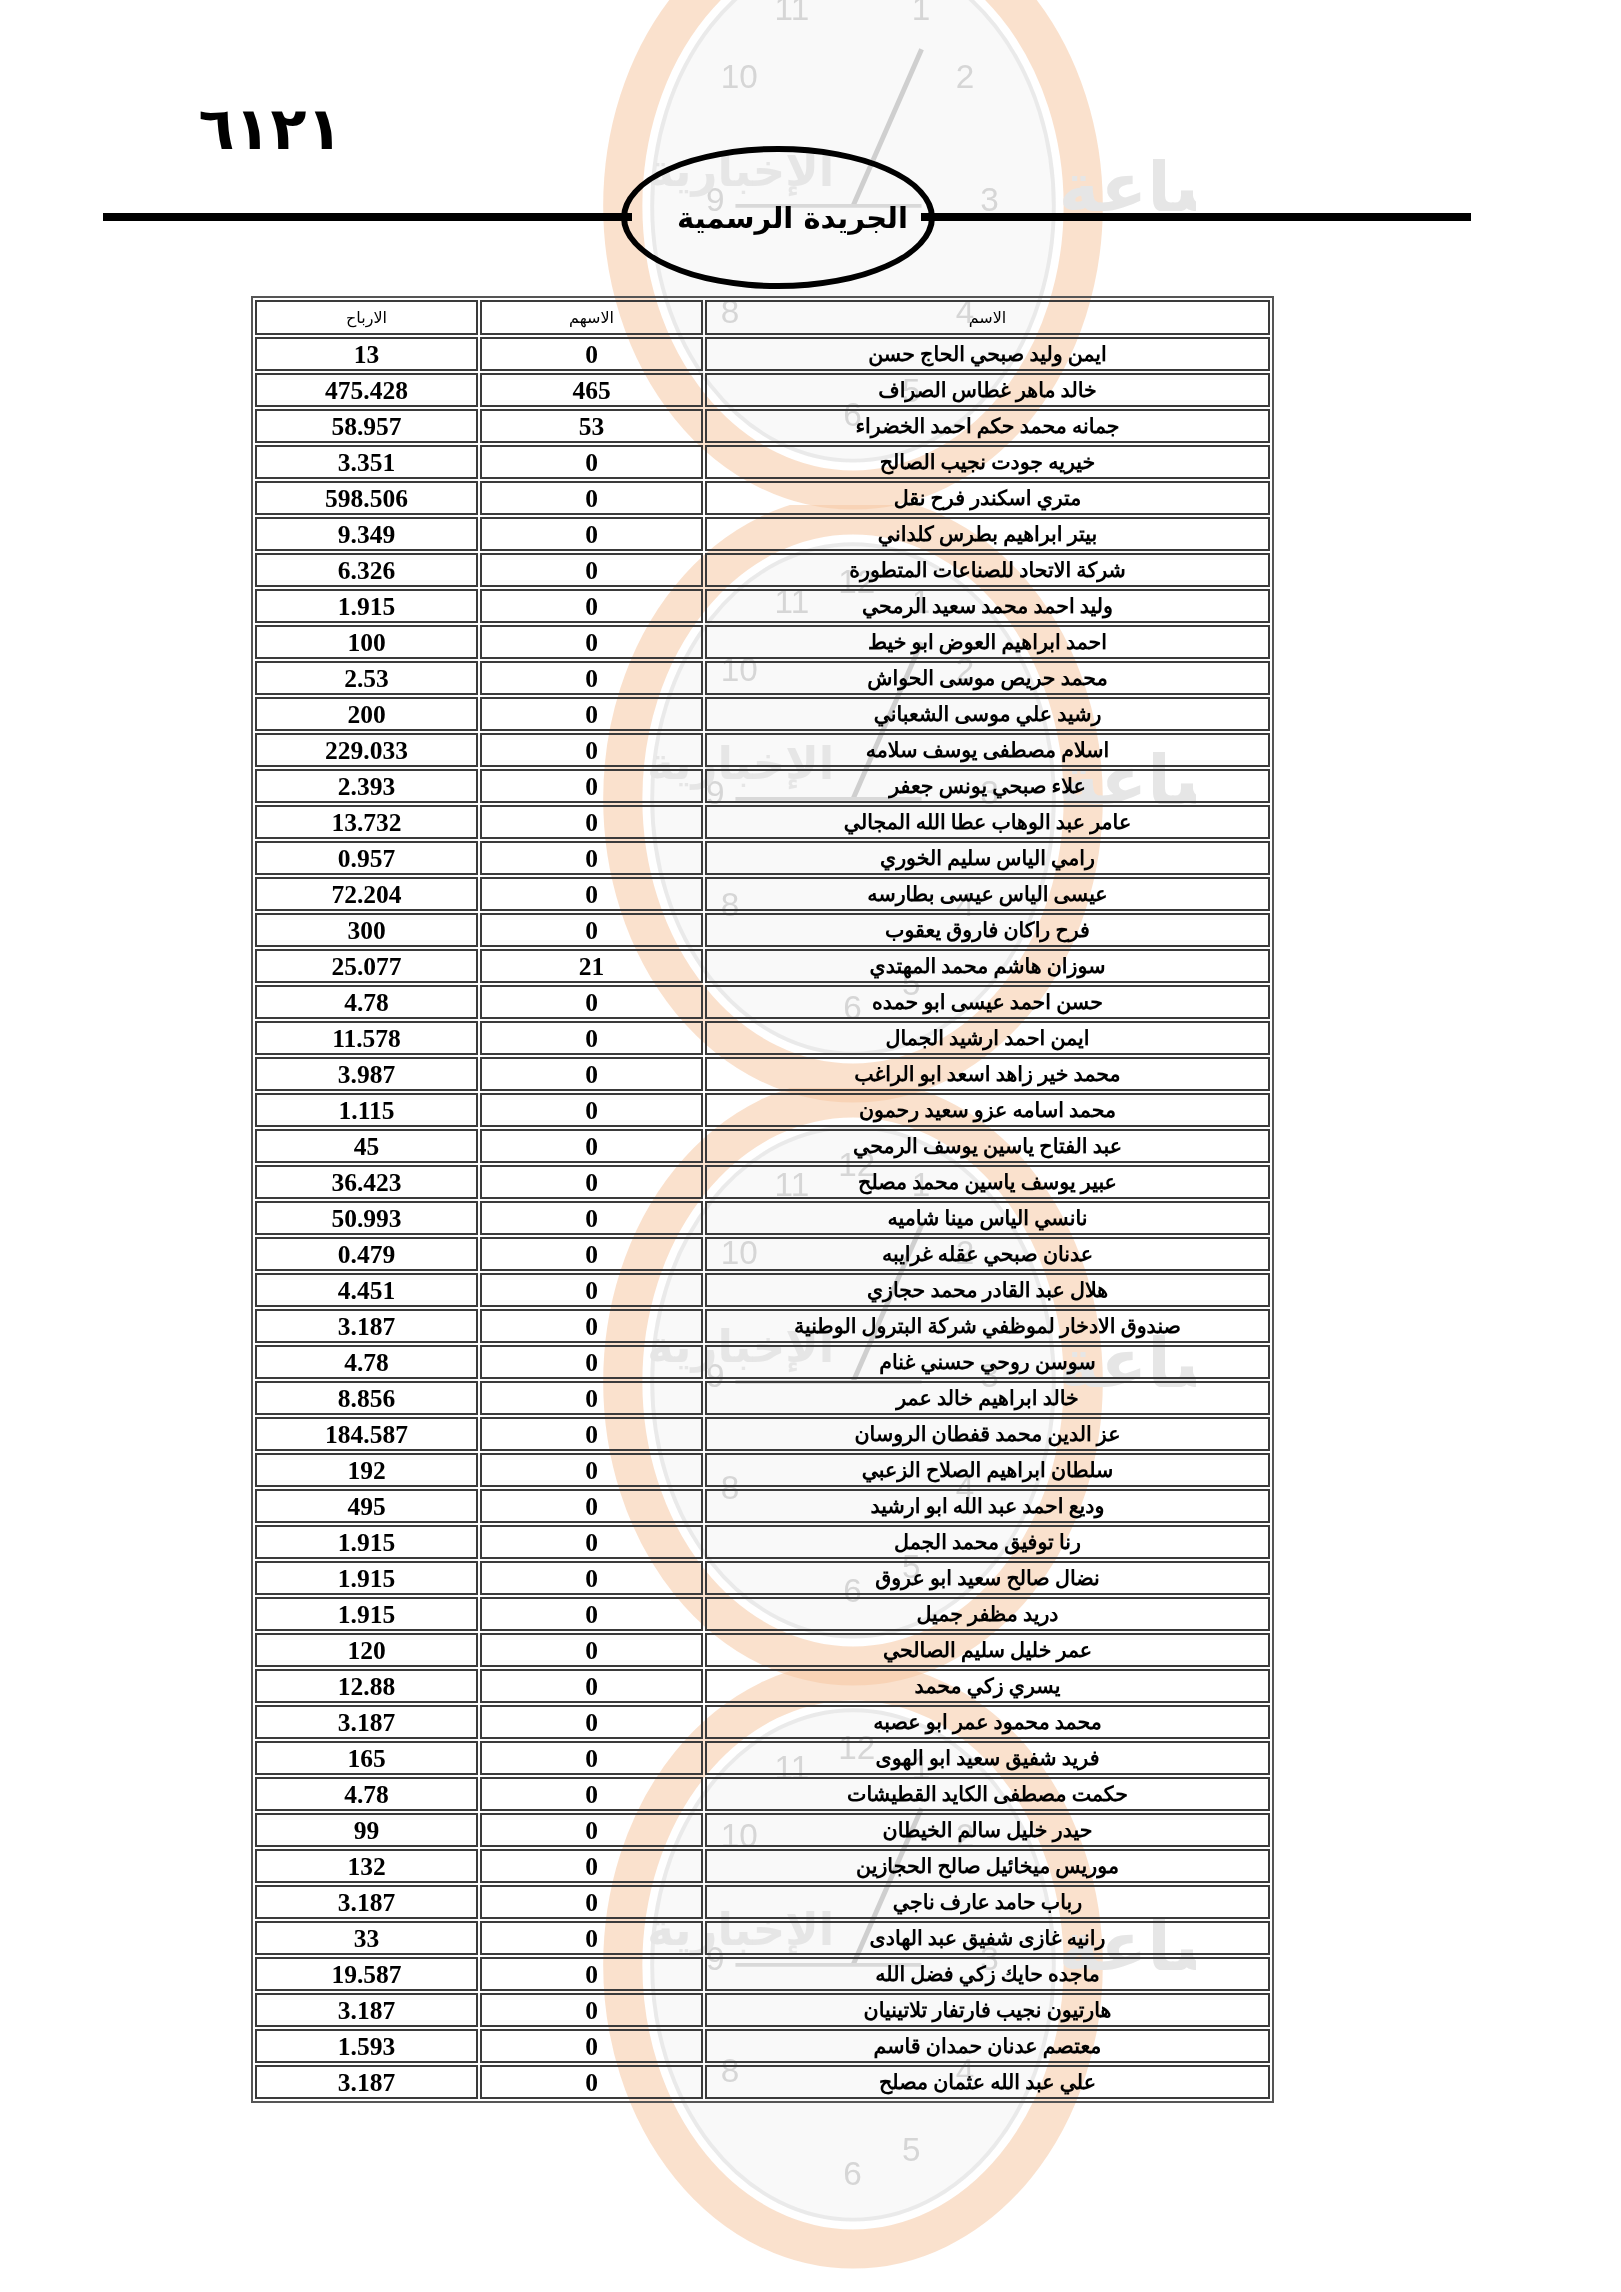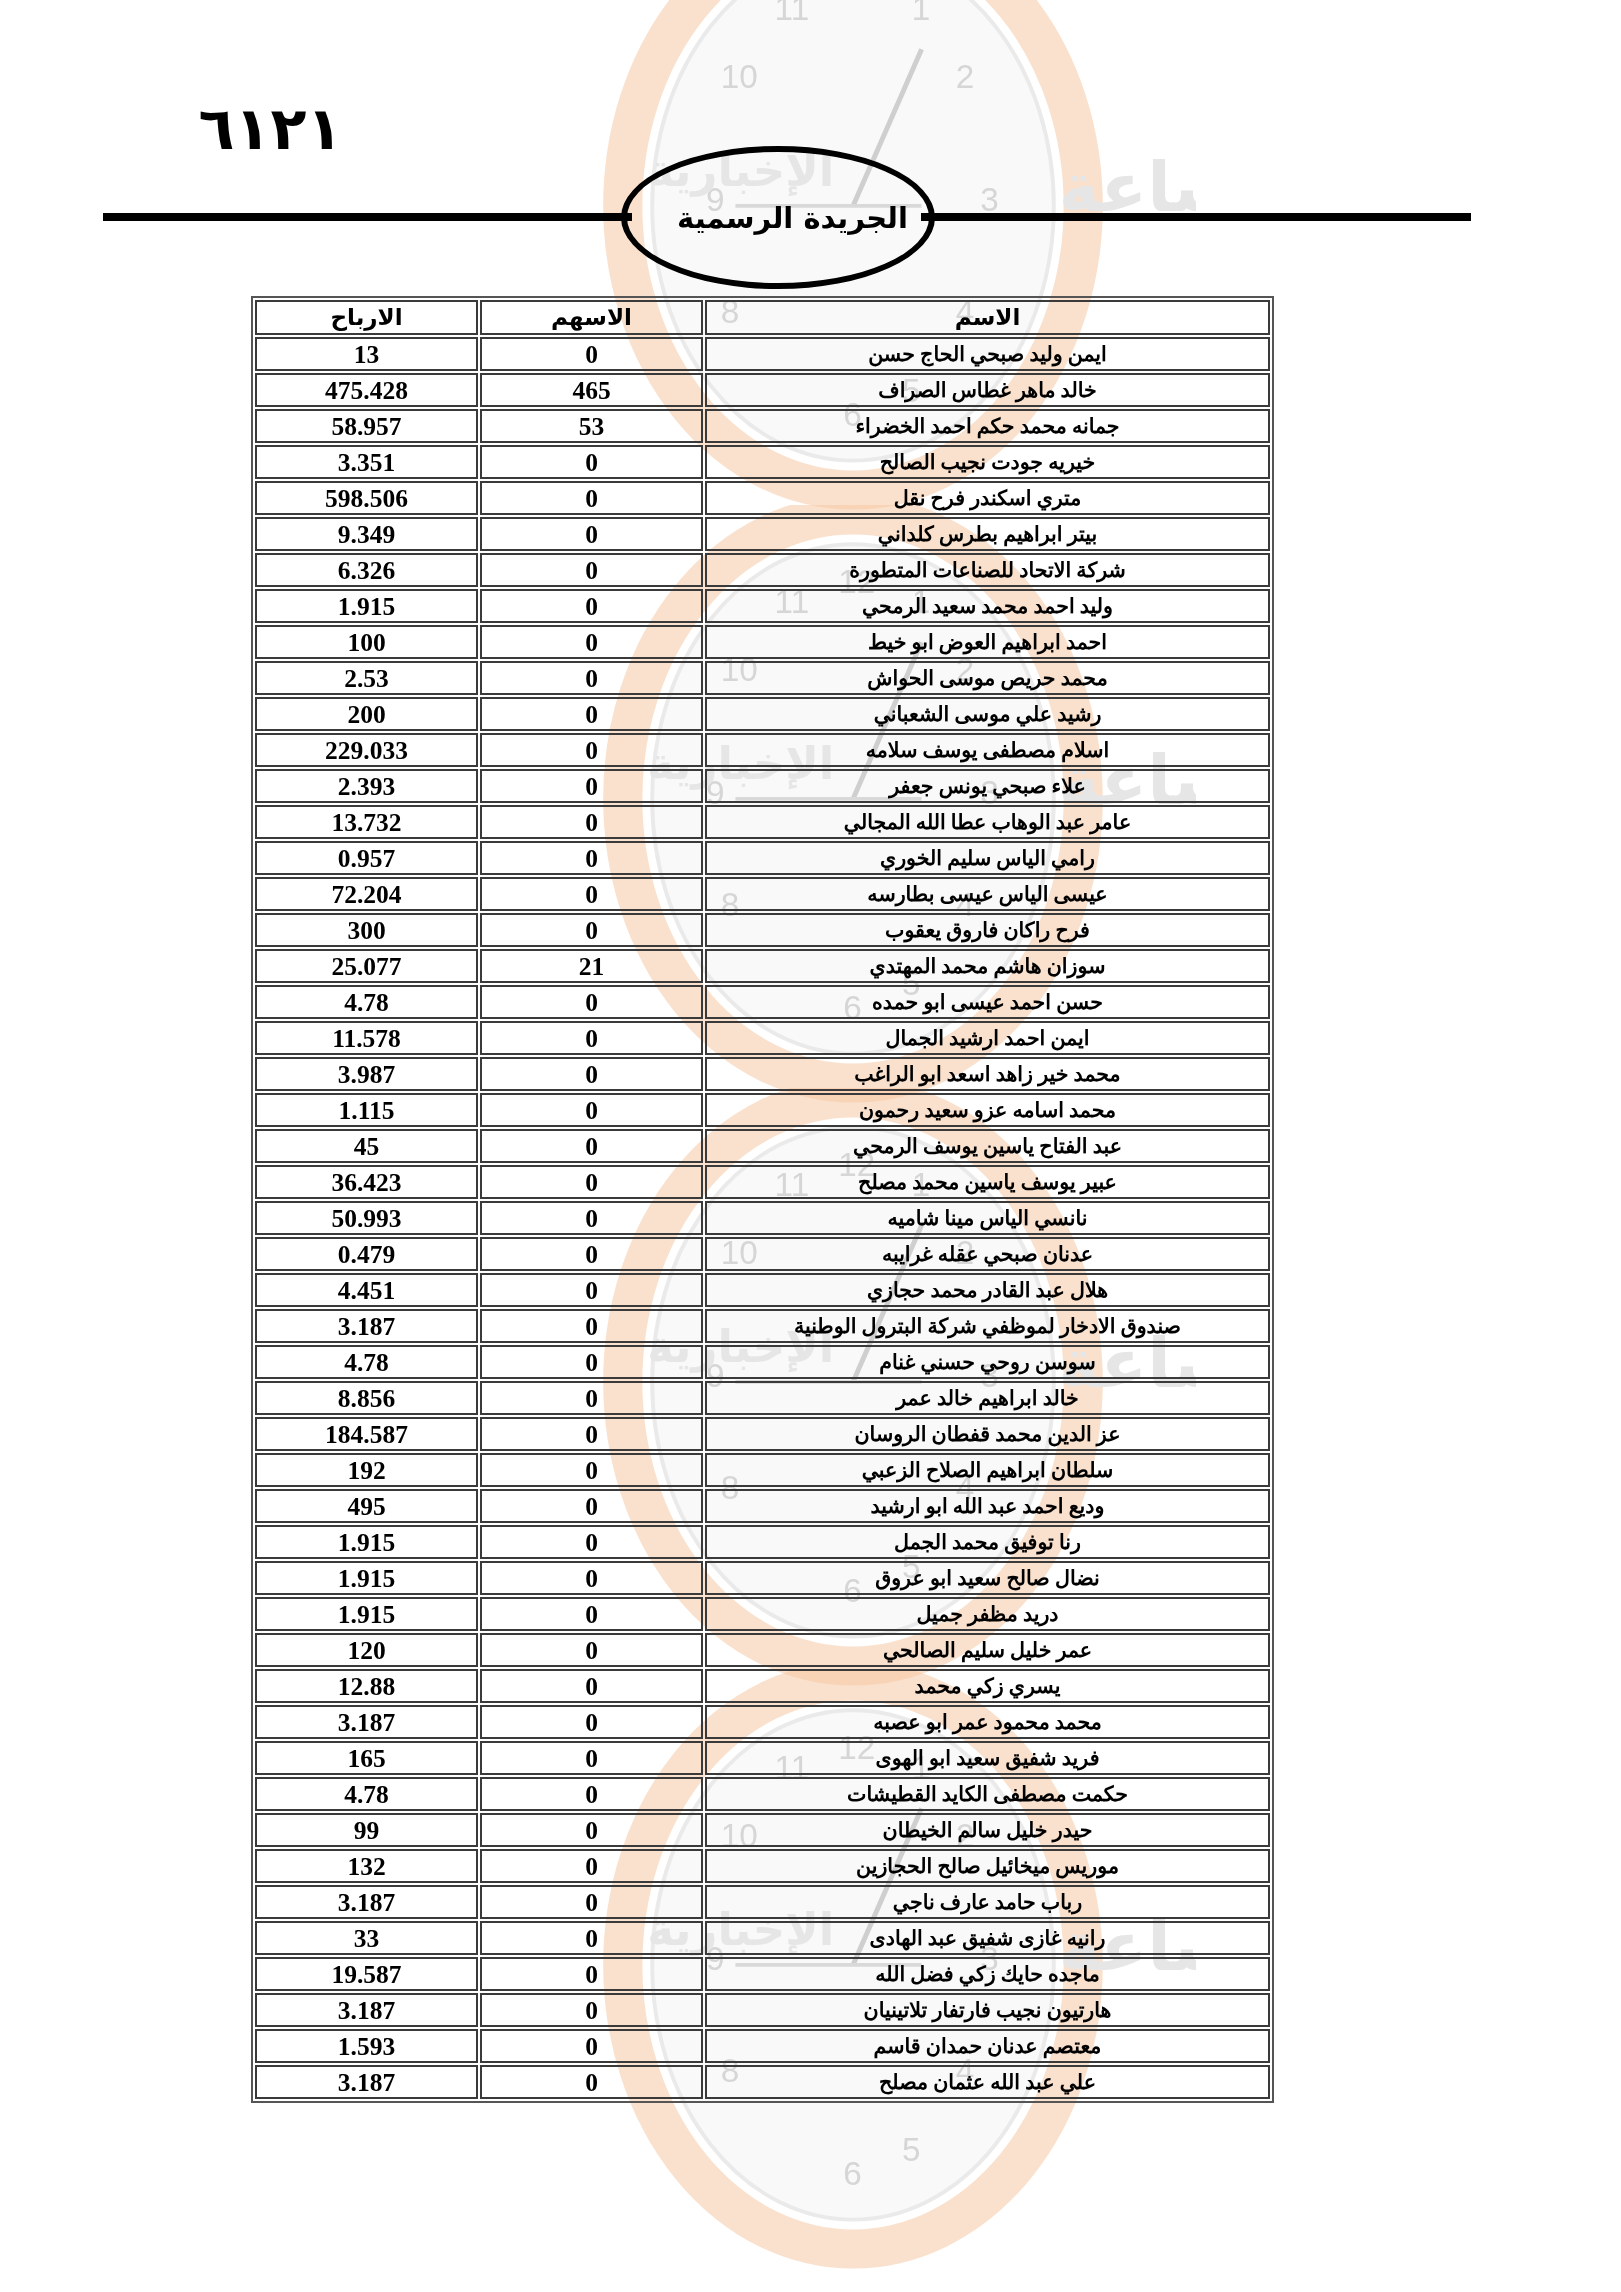--- a/index.html
+++ b/index.html
@@ -22,21 +22,21 @@
               border:6.9px solid #000; border-radius:50%; background:transparent;
               display:flex; align-items:center; justify-content:center; z-index:3; }
   .masthead span { font-family:"DejaVu Sans",sans-serif; font-weight:bold; font-size:29px; direction:rtl;margin-left:29px; }
 
   
   .table-wrap { position:absolute; left:251px; top:296px; width:1023px; z-index:2; }
   table.holders { width:100%; border-collapse:separate; border-spacing:2px;
                   border:2px solid #555; table-layout:fixed; direction:ltr; }
   table.holders td, table.holders th { border:2px solid #3a3a3a; padding:0; text-align:center;
                   height:30px; line-height:29px; overflow:hidden; white-space:nowrap; }
-  table.holders th { font-family:"DejaVu Sans",sans-serif; font-weight:bold; font-size:23px; height:31px; }
+  table.holders th { font-family:"DejaVu Sans",sans-serif; font-weight:normal; font-size:16px; height:31px; }
   td.num { font-family:"Liberation Serif",serif; font-weight:bold; font-size:25.5px; }
   td.name { font-family:Liberation Serif, serif; font-weight:bold; font-size:20.6px; direction:rtl; }
   col.c-profit { width:223px; }
   col.c-shares { width:223px; }
 </style>
 </head>
 <body>
 
 <div class="wm-layer" id="wm-layer">
     <div class="wm" style="top: -88px;">

